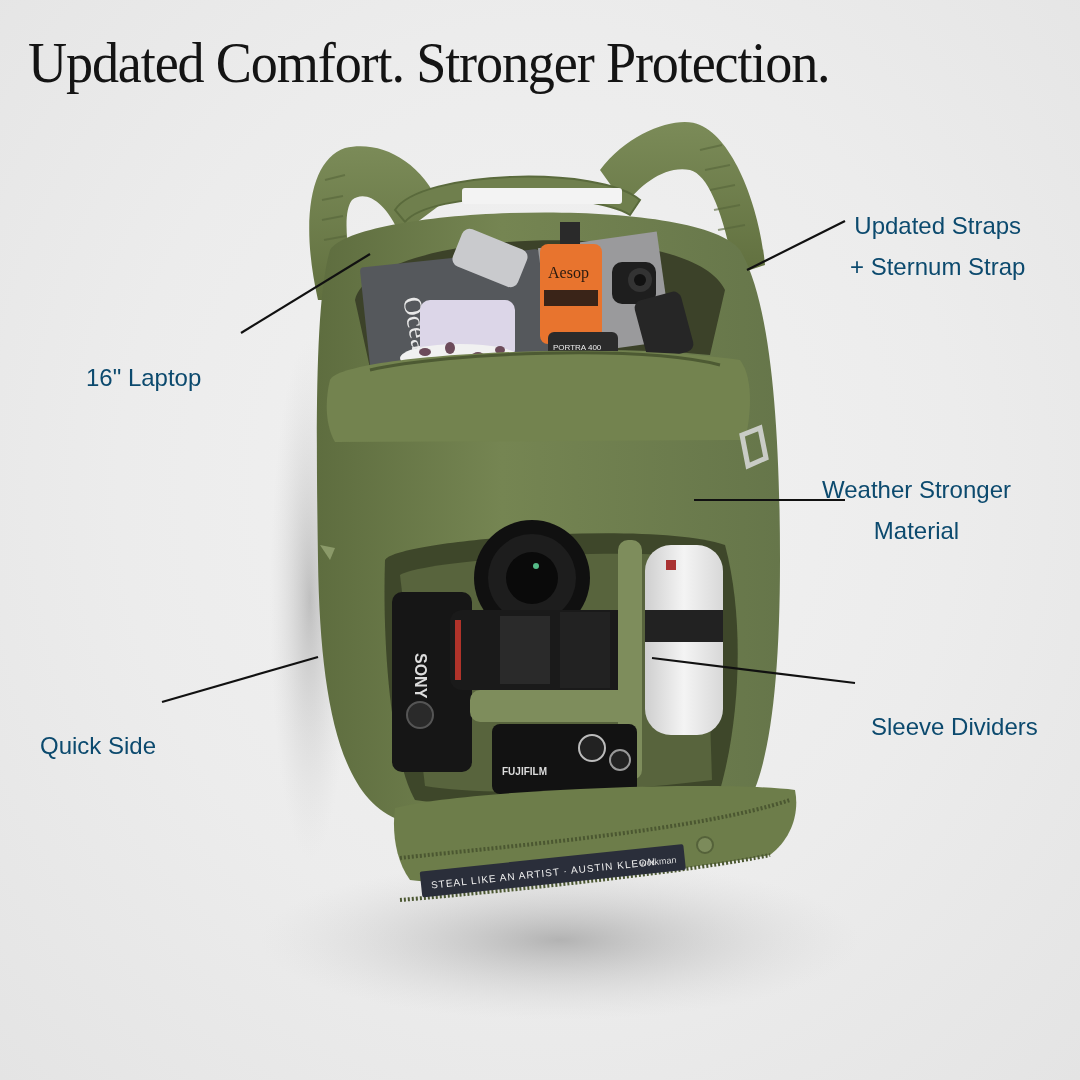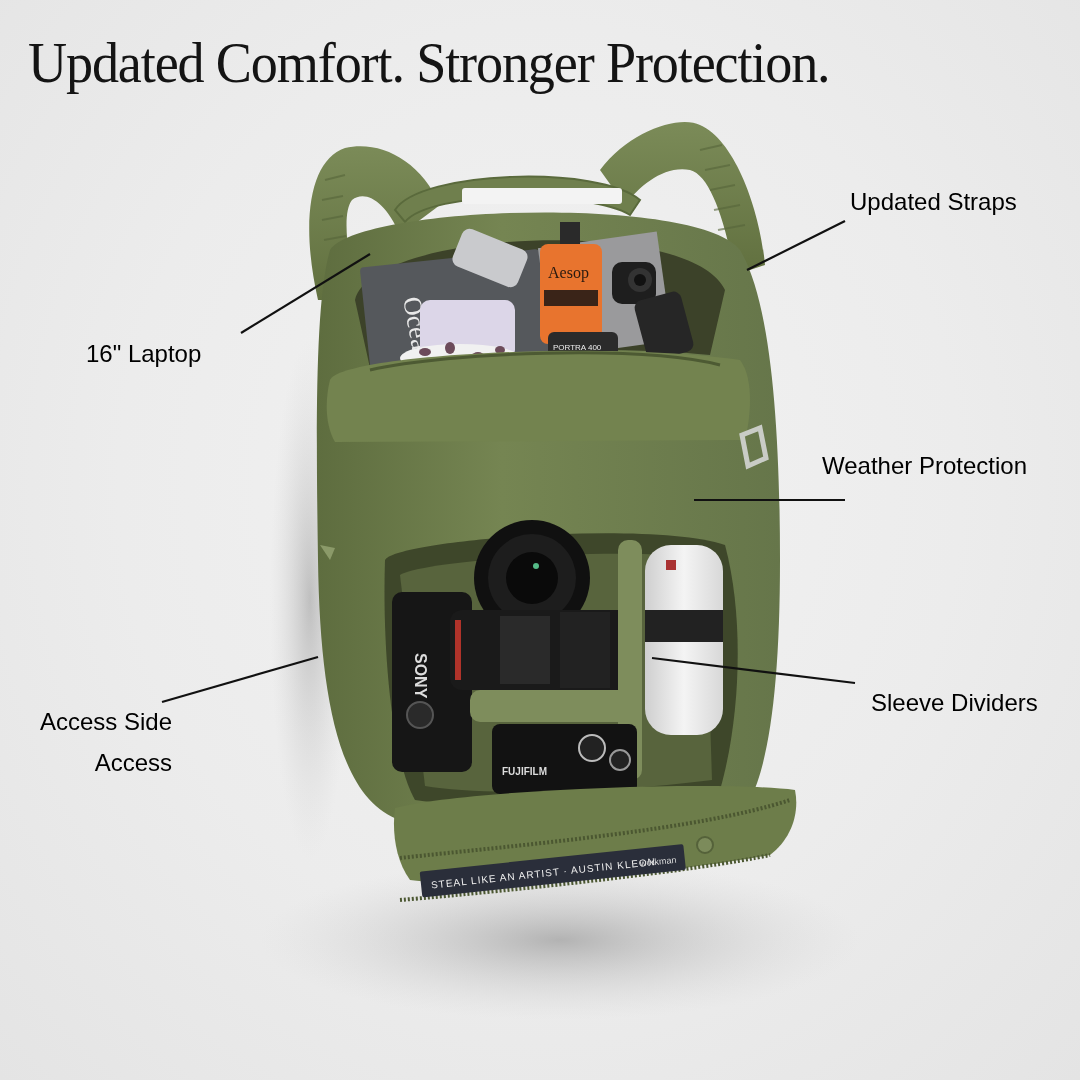--- a/index.html
+++ b/index.html
@@ -14,22 +14,22 @@
     position: absolute; inset: 0;
     background: radial-gradient(ellipse at 50% 45%, #f2f2f2 0%, #ececec 55%, #e4e4e4 100%);
   }
   .headline {
     position: absolute; left: 28px; top: 30px;
     font-family: "Liberation Serif", "DejaVu Serif", serif;
     font-size: 57px; letter-spacing: -1.2px; color: #141414;
     white-space: nowrap; transform: scaleX(0.95); transform-origin: left top;
   }
   .callout {
-    position: absolute; font-size: 24px; line-height: 41px; color: #000000;
-    text-align: right; white-space: nowrap;
+    position: absolute; font-size: 24px; line-height: 41px; color: #0c4a6e;
+    text-align: center; white-space: nowrap; margin-top: 24px;
   }
   .callout span { display: block; }
   svg.art { position: absolute; left: 0; top: 0; }
 </style>
 </head>
 <body>
 
 <div class="bg"></div>
 
 <div class="headline">Updated Comfort. Stronger Protection.</div>
@@ -182,30 +182,31 @@
     <line x1="747" y1="270" x2="845" y2="221"></line>
     <line x1="241" y1="333" x2="370" y2="254"></line>
     <line x1="694" y1="500" x2="845" y2="500"></line>
     <line x1="162" y1="702" x2="318" y2="657"></line>
     <line x1="652" y1="658" x2="855" y2="683"></line>
   </g>
 </svg>
 
 <div class="callout" style="left:850px; top:181px;">
   <span>Updated Straps</span>
+  <span>+ Sternum Strap</span>
 </div>
 
 <div class="callout" style="left:86px; top:333px;">
   <span>16" Laptop</span>
 </div>
 
 <div class="callout" style="left:822px; top:445px;">
-  <span>Weather Protection</span>
+  <span>Weather Stronger</span>
+  <span>Material</span>
 </div>
 
 <div class="callout" style="left:40px; top:701px;">
-  <span>Access Side</span>
-  <span>Access</span>
+  <span>Quick Side</span>
 </div>
 
 <div class="callout" style="left:871px; top:682px;">
   <span>Sleeve Dividers</span>
 </div>
 
 </body></html>

